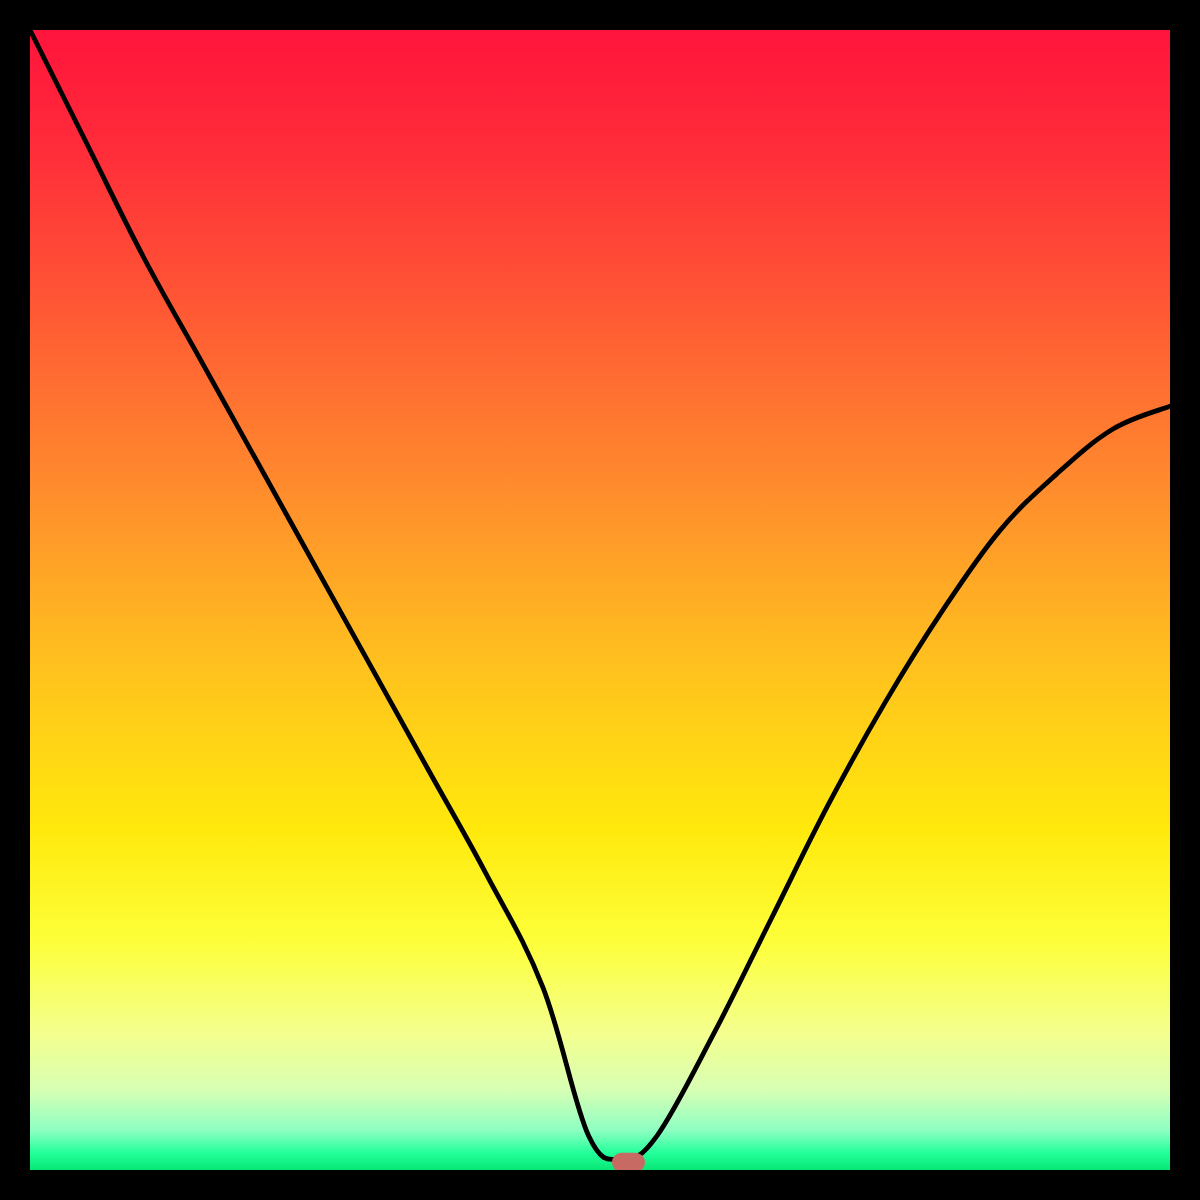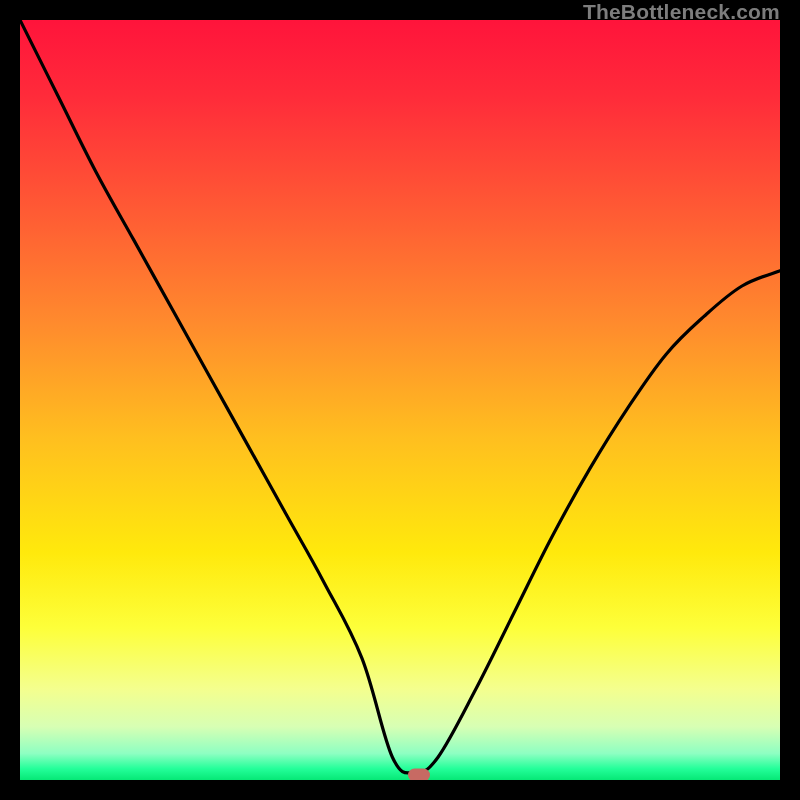--- a/index.html
+++ b/index.html
@@ -83,14 +83,13 @@
       <rect x="0" y="0" width="760" height="760" fill="url(#bg-grad)"></rect>
     </svg>
 
     <svg class="curve" viewBox="0 0 760 760" preserveAspectRatio="none">
       <path id="curve-path" d="M 0 0 C 6.84 13.679999999999996, 24.32 48.63999999999999, 38 75.99999999999999 C 51.68 103.35999999999999, 62.32 126.00799999999997, 76 151.99999999999997 C 89.68 177.99199999999996, 100.32 195.77600000000004, 114 220.40000000000003 C 127.68 245.02400000000003, 138.32 264.17600000000004, 152 288.8 C 165.68 313.424, 176.32 332.57599999999996, 190 357.2 C 203.68 381.824, 214.32 400.976, 228 425.6 C 241.68 450.22400000000005, 252.32 469.37600000000003, 266 494 C 279.68 518.624, 290.32 536.408, 304 562.4 C 317.68 588.3919999999999, 329.688 606.936, 342 638.4 C 354.312 669.8639999999999, 362.82399999999996 716.68, 372.4 737.1999999999999 C 381.976 757.7199999999999, 386.99199999999996 752.4, 395.2 752.4 C 403.408 752.4, 407.05600000000004 752.2479999999999, 418.00000000000006 737.1999999999999 C 428.9440000000001 722.1519999999999, 442.32 694.7919999999999, 456 668.8 C 469.68 642.808, 480.32 620.1600000000001, 494 592.8000000000001 C 507.68 565.44, 518.32 542.7919999999999, 532 516.8 C 545.68 490.80799999999994, 556.32 471.656, 570 448.40000000000003 C 583.68 425.14400000000006, 594.32 408.12, 608 387.6 C 621.68 367.08000000000004, 632.32 350.816, 646 334.4 C 659.68 317.984, 670.32 308.71200000000005, 684 296.40000000000003 C 697.68 284.088, 708.32 274.208, 722 266 C 735.68 257.792, 753.16 253.53599999999997, 760 250.79999999999998" fill="none" stroke="#000" stroke-width="3.2" stroke-linecap="round" stroke-linejoin="round"></path>
     </svg>
 
     <div class="marker" id="opt-marker" style="left: 399px; top: 754.68px; background: rgb(199, 106, 99);"></div>
   </div>
 
-  <div class="watermark" style="color:#7d7d7d">TheBottleneck.com</div>
 </div>
 
 </body></html>

